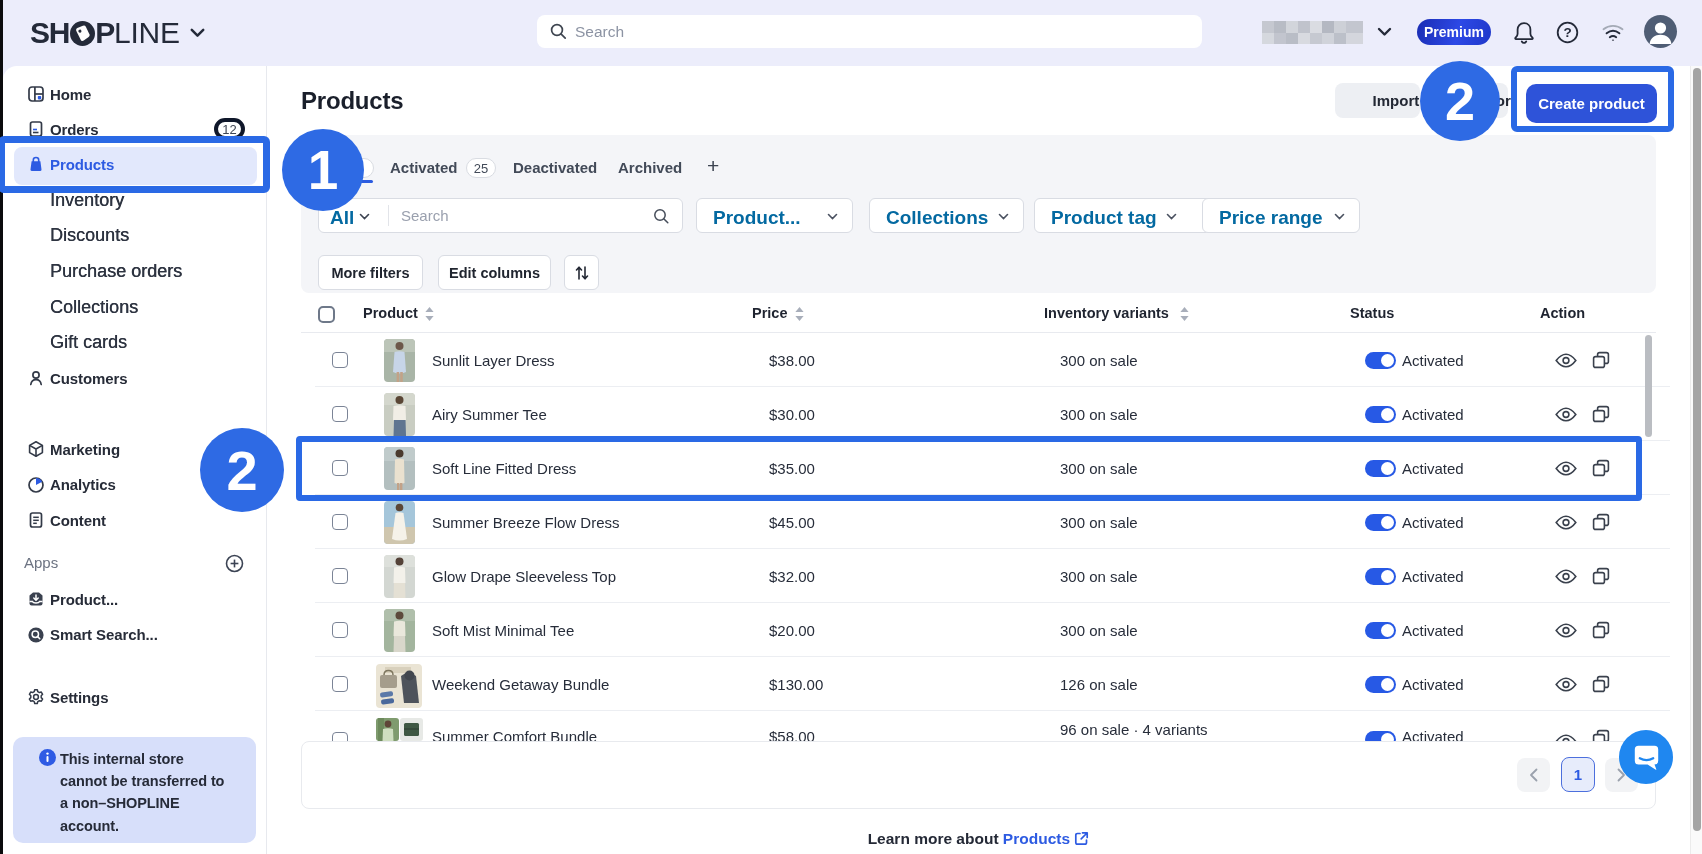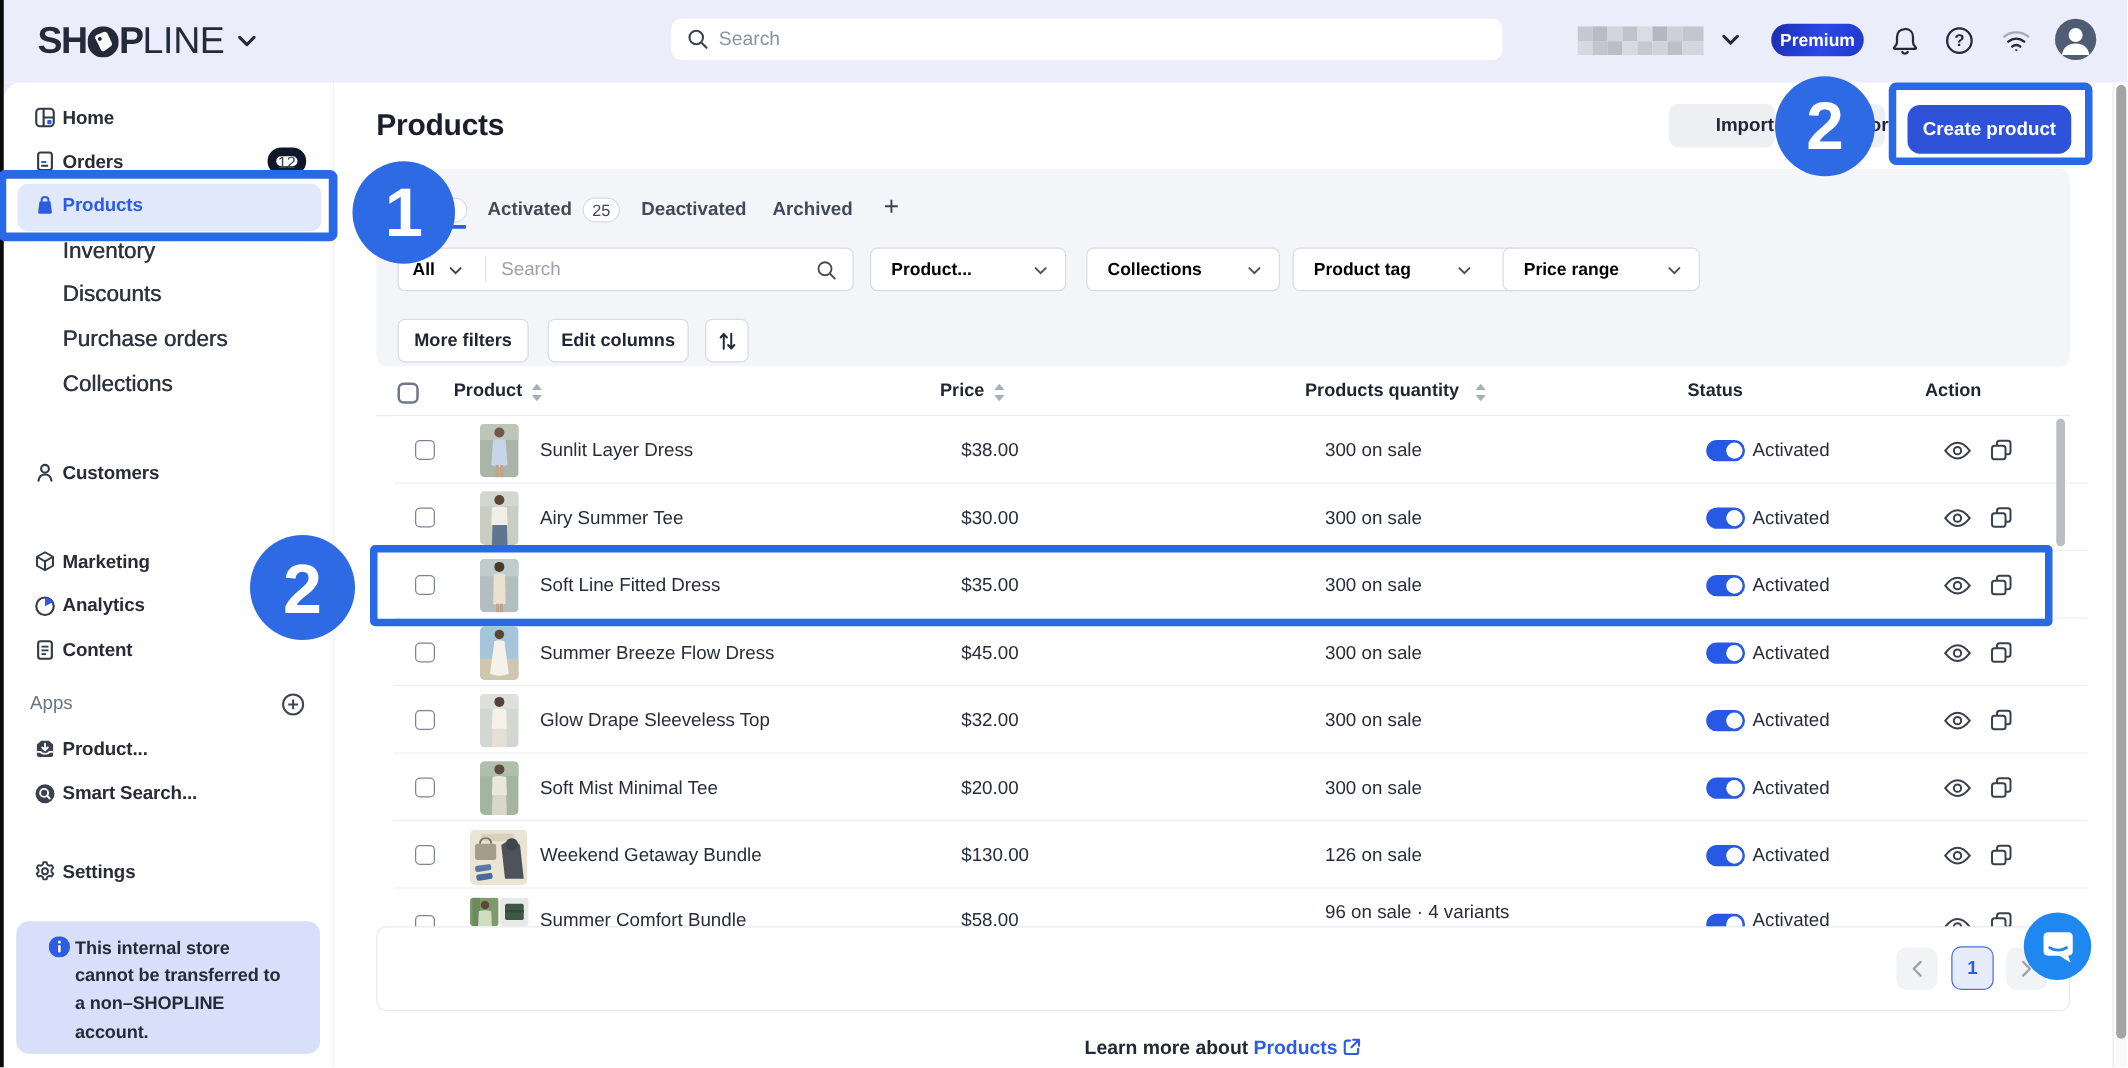--- a/index.html
+++ b/index.html
@@ -17,37 +17,37 @@
 
 #premium { position:absolute; left:1417px; top:19px; width:74px; height:26px; border-radius:13px; background:linear-gradient(105deg,#1a2db3,#2d49e6 55%,#1f38c9); color:#fff; font-size:14px; font-weight:700; display:flex; align-items:center; justify-content:center; }
 #avatar { position:absolute; left:1644px; top:15px; width:33px; height:33px; border-radius:50%; background:#4f5d74; overflow:hidden; }
 
 #sidebar { position:absolute; left:3px; top:66px; width:264px; height:788px; background:#fff; border-right:1px solid #e7e9ee; border-top-left-radius:14px; z-index:4; }
 .nav { position:absolute; left:0; width:264px; height:34px; display:flex; align-items:center; }
 .nav .ic { position:absolute; left:24px; width:18px; height:18px; display:flex; align-items:center; justify-content:center; }
 .nav .tx { position:absolute; left:47px; font-size:15px; font-weight:700; color:#272c38; letter-spacing:-0.1px;}
 .nav .tx2 { position:absolute; left:47px; font-size:18px; font-weight:400; color:#2e3441; text-shadow:0.35px 0 0 #2e3441; }
 #prodpill { position:absolute; left:11px; top:81px; width:243px; height:38px; background:#e2e8fc; border-radius:8px; }
-#badge12 { position:absolute; left:211px; top:52px; width:31px; height:22px; border:7px solid #0f172a; border-radius:11px; font-size:13px; color:#3f4654; display:flex; align-items:center; justify-content:center; background:#fff;}
+#badge12 { position:absolute; left:211px; top:52px; width:31px; height:22px; border:4px solid #0f172a; border-radius:11px; font-size:13px; color:#3f4654; display:flex; align-items:center; justify-content:center; background:#fff;}
 #appslbl { position:absolute; left:21px; top:488px; font-size:15px; color:#6c7382; font-weight:400; }
 #infobox { position:absolute; left:10px; top:671px; width:243px; height:106px; background:#d7dffa; border-radius:10px; }
 #infobox .t { position:absolute; left:47px; top:11px; font-size:14.5px; font-weight:700; color:#262b38; line-height:22.2px; letter-spacing:-0.1px; }
 
 #main { position:absolute; left:267px; top:66px; width:1423px; height:788px; background:#fff; }
 #title { position:absolute; left:34px; top:21px; font-size:24px; font-weight:700; color:#1a1f2b; letter-spacing:-0.2px; }
 .gbtn { position:absolute; height:35px; border-radius:8px; background:#edeff3; display:flex; align-items:center; justify-content:center; font-size:15px; font-weight:700; color:#232834;padding-left:44px; }
 #createbtn { position:absolute; left:1259px; top:17.5px; width:131px; height:39px; border-radius:10px; background:#2e53d9; color:#fff; font-size:15px; font-weight:700; display:flex; align-items:center; justify-content:center; }
 #graypanel { position:absolute; left:34px; top:69px; width:1355px; height:158px; background:#f4f5f8; border-radius:8px; }
 
 .tab { position:absolute; top:24px; font-size:15px; font-weight:700; color:#424a58; }
 .pill { position:absolute; top:23px; height:20px; background:#fff; border:1px solid #d9dce2; border-radius:10px; font-size:13px; color:#424a58; display:flex; align-items:center; justify-content:center; }
 #underline { position:absolute; left:17px; top:45px; width:55px; height:3px; background:#2c5ce0; border-radius:2px; }
 
 .fbox { position:absolute; top:63px; height:35px; background:#fff; border:1px solid #d9dce3; border-radius:6px; }
-.fbox .lab { position:absolute; left:16px; top:8px; font-size:14px; font-weight:700; color:#000000; }
+.fbox .lab { position:absolute; left:16px; top:8px; font-size:19px; font-weight:700; color:#0369a1; }
 .fbtn { position:absolute; top:120px; height:35px; background:#fff; border:1px solid #d9dce3; border-radius:6px; display:flex; align-items:center; justify-content:center; font-size:14.5px; font-weight:700; color:#20252f; }
 
 #thead { position:absolute; left:34px; top:228px; width:1355px; height:39px; background:#fff; border-bottom:1px solid #e8eaef; }
 .hcell { position:absolute; top:11px; font-size:14.5px; font-weight:700; color:#1f2430; }
 .row { position:absolute; left:48px; width:1355px; height:54px; border-bottom:1px solid #eceef2; background:#fff; }
 .cb { position:absolute; left:17px; top:19px; width:16px; height:16px; border:1.8px solid #7b8496; border-radius:4px; background:#fff; }
 .thumb { position:absolute; left:69px; top:5.5px; width:31px; height:43px; border-radius:4px; overflow:hidden; }
 .nm { position:absolute; left:117px; top:19px; font-size:15px; color:#272d3a; }
 .pr { position:absolute; left:454px; top:19px; font-size:15px; color:#272d3a; }
 .inv { position:absolute; left:745px; top:19px; font-size:15px; color:#272d3a; }
@@ -174,20 +174,23 @@
         <span class="tx2">Inventory</span>
       </div>
     <div class="nav" style="top:152.5px">
         <span class="tx2">Discounts</span>
       </div>
     <div class="nav" style="top:188px">
         <span class="tx2">Purchase orders</span>
       </div>
     <div class="nav" style="top:224px">
         <span class="tx2">Collections</span>
+      </div>
+    <div class="nav" style="top:259px">
+        <span class="tx2">Gift cards</span>
       </div>
     <div class="nav" style="top:295px">
         <span class="ic">
           <svg width="18" height="18" viewBox="0 0 18 18">
             <circle cx="9" cy="6" r="3.1" fill="none" stroke="#333a48" stroke-width="1.7"></circle>
             <path d="M3.8 15.5 C4.3 12 6.3 10.6 9 10.6 C11.7 10.6 13.7 12 14.2 15.5" fill="none" stroke="#333a48" stroke-width="1.7" stroke-linecap="round"></path>
           </svg>
         </span>
         <span class="tx">Customers</span>
       </div>
@@ -329,21 +332,21 @@
       <div class="hcell" style="left:62px">Product</div>
       <svg class="abs" style="left:124px;top:13px" width="9" height="14" viewBox="0 0 9 14">
           <path d="M4.5 0 L8.6 5 H0.4 Z" fill="#a8aeba"></path>
           <path d="M4.5 14 L0.4 9 H8.6 Z" fill="#a8aeba"></path>
         </svg>
       <div class="hcell" style="left:451px">Price</div>
       <svg class="abs" style="left:494px;top:13px" width="9" height="14" viewBox="0 0 9 14">
           <path d="M4.5 0 L8.6 5 H0.4 Z" fill="#a8aeba"></path>
           <path d="M4.5 14 L0.4 9 H8.6 Z" fill="#a8aeba"></path>
         </svg>
-      <div class="hcell" style="left:743px">Products quantity</div>
+      <div class="hcell" style="left:743px">Inventory variants</div>
       <svg class="abs" style="left:879px;top:13px" width="9" height="14" viewBox="0 0 9 14">
           <path d="M4.5 0 L8.6 5 H0.4 Z" fill="#a8aeba"></path>
           <path d="M4.5 14 L0.4 9 H8.6 Z" fill="#a8aeba"></path>
         </svg>
       <div class="hcell" style="left:1049px">Status</div>
       <div class="hcell" style="left:1239px">Action</div>
     </div>
     <div id="rows">
       <div class="row" style="top:267px">
           <div class="cb"></div>

